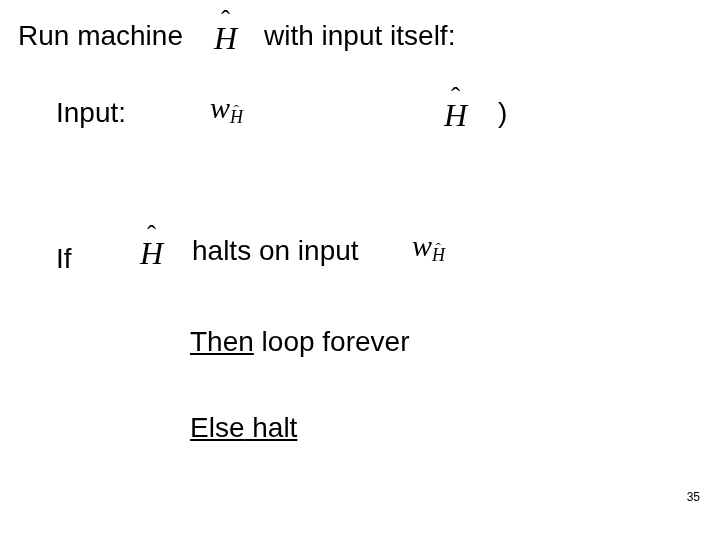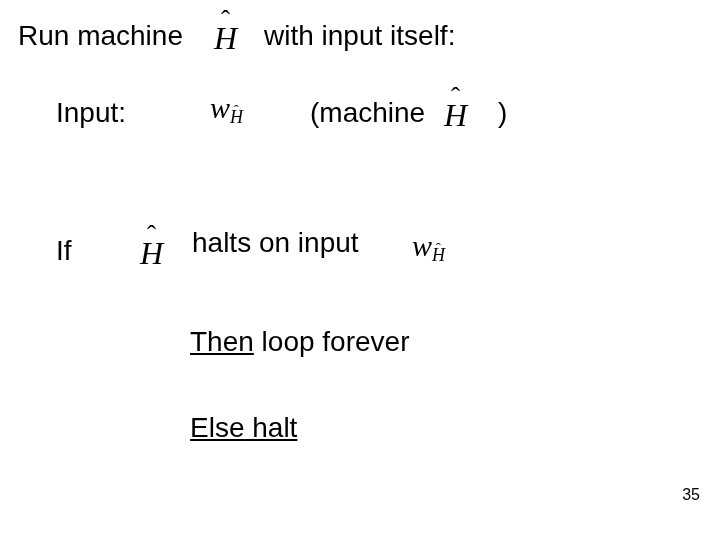--- a/index.html
+++ b/index.html
@@ -3,21 +3,21 @@
   <meta charset="utf-8">
   <style>
     * { margin: 0; padding: 0; box-sizing: border-box; }
     html, body { width: 720px; height: 540px; background: #fff; font-family: "Comic Sans MS", "Comic Sans", cursive, sans-serif; color: #000; }
     .slide { position: relative; width: 720px; height: 518px; padding: 25px 22px; }
     .line { position: absolute; white-space: nowrap; font-size: 28px; }
     .math-sym { display: inline-block; position: relative; font-family: "Times New Roman", serif; font-style: italic; }
     .hat { position: absolute; left: 50%; transform: translateX(-50%); top: -0.55em; font-style: normal; font-size: 0.85em; }
     .sub { font-size: 0.6em; vertical-align: -0.3em; font-style: italic; }
     .underline { text-decoration: underline; }
-    .page-num { position: absolute; right: 20px; bottom: 14px; font-family: Arial, sans-serif; font-size: 16px; color: #000; }
+    .page-num { position: absolute; right: 20px; bottom: 14px; font-family: Arial, sans-serif; font-size: 12px; color: #000; }
   </style>
 </head>
 <body>
 
 <div class="slide">
 
   <div class="line" style="left: 18px; top: 20px;">
     <span>Run machine</span>
   </div>
   <div class="line" style="left: 214px; top: 20px;">
@@ -34,43 +34,40 @@
     <span>with input itself:</span>
   </div>
   <div class="line" style="left: 210px; top: 91px;">
     <span class="math-sym" style="font-size:30px;">
       <span>w</span><span class="sub" style="position:relative; display:inline-block;">
         <span style="position:absolute; top:-0.45em; left:0.25em; font-style:normal; font-size:0.85em;">ˆ</span>
         <span>H</span>
       </span>
     </span>
   </div>
-  <div class="line" style="left: 310px; top: 97px;">
-    <span>(machine</span>
-  </div>
   <div class="line" style="left: 444px; top: 97px;">
     <span class="math-sym" style="font-size:32px;">
       <span class="hat">ˆ</span>
       <span>H</span>
     </span>
   </div>
   <div class="line" style="left: 498px; top: 97px;">
     <span>)</span>
   </div>
 
-  <div class="line" style="left: 56px; top: 235px;">
+  <div class="line" style="left: 56px; top: 243px;">
     <span>If</span>
   </div>
   <div class="line" style="left: 140px; top: 235px;">
     <span class="math-sym" style="font-size:32px;">
       <span class="hat">ˆ</span>
       <span>H</span>
     </span>
   </div>
-  <div class="line" style="left: 192px; top: 227px; text-align: right;">
+  <div class="line" style="left: 192px; top: 235px; text-align: right;">
     <span>halts on input</span>
   </div>
   <div class="line" style="left: 412px; top: 229px;">
     <span class="math-sym" style="font-size:30px;">
       <span>w</span><span class="sub" style="position:relative; display:inline-block;">
         <span style="position:absolute; top:-0.45em; left:0.25em; font-style:normal; font-size:0.85em;">ˆ</span>
         <span>H</span>
       </span>
     </span>
   </div>

